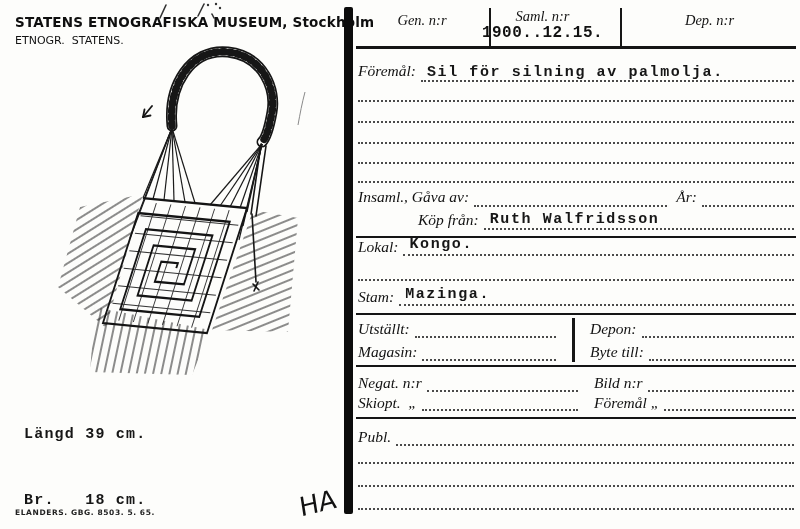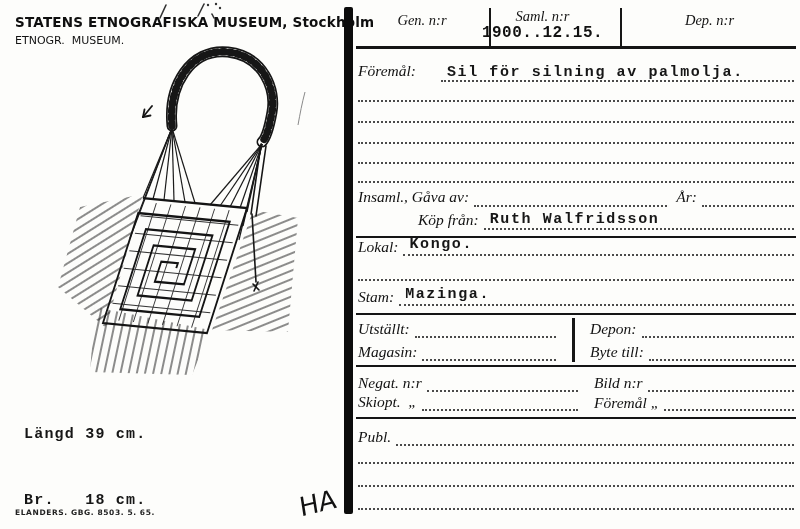--- a/index.html
+++ b/index.html
@@ -62,32 +62,32 @@
     flex:1 1 auto; align-self:stretch; margin-left:5px;
     border-bottom:2px dotted #4a4a4a; min-width:20px;
   }
   .typed{
     font-family:"Liberation Mono", monospace; font-weight:700; font-size:15px;
     letter-spacing:1.6px; color:#161616; white-space:pre; font-style:normal;
     position:relative; margin-left:6px;text-align:right;
   }
   .raised{top:-4px;}
   .dotline{position:absolute; left:358px; width:436px; border-bottom:2px dotted #4a4a4a; height:0;}
-  .col-l{width:206px; display:flex; align-items:flex-end; align-self:stretch;}
+  .col-l{width:206px; display:flex; align-items:center; align-self:stretch;}
   .col-l.wide{width:228px;}
   .col-r{flex:1; display:flex; align-items:baseline; margin-left:26px; align-self:stretch;}
   .col-l .fill{margin-right:8px;}
 </style>
 </head>
 <body>
 
 <div class="card">
 
   <div class="museum-title">STATENS ETNOGRAFISKA MUSEUM, Stockholm</div>
-  <div class="museum-sub">ETNOGR.  MUSEUM.</div>
+  <div class="museum-sub">ETNOGR.  STATENS.</div>
 
   <svg class="scanmarks" width="80" height="22" viewBox="0 0 80 22">
     <g stroke="#333" stroke-width="1.6" stroke-linecap="round" fill="none">
       <path d="M10,17 L16,4"></path>
         <path d="M48,15 L54,3"></path>
         <path d="M62,13 L64,17"></path>
     </g>
     <g fill="#333">
       <circle cx="58" cy="4" r="1.2"></circle>
         <circle cx="66" cy="3" r="1.2"></circle>
@@ -191,21 +191,21 @@
   <div class="hcell saml" style="left:492px;width:101px;">
     <span class="hlbl">Saml. n:r</span>
     <span class="hval">1900..12.15.</span>
   </div>
   <div class="hsep" style="left:620px;"></div>
   <div class="hcell" style="left:623px;width:173px;">
     <span class="hlbl">Dep. n:r</span>
   </div>
   <div class="hr thick" style="top:46px;"></div>
 
-  <div class="row" style="top:62px;height:20px;gap:20px;">
+  <div class="row" style="top:62px;height:20px;">
     <span class="lbl">Föremål:</span>
     <span class="fill"><span class="typed">Sil för silning av palmolja.</span></span>
   </div>
 
   <div class="dotline" style="top:100px;"></div>
   <div class="dotline" style="top:121px;"></div>
   <div class="dotline" style="top:142px;"></div>
   <div class="dotline" style="top:162px;"></div>
   <div class="dotline" style="top:181px;"></div>
 

